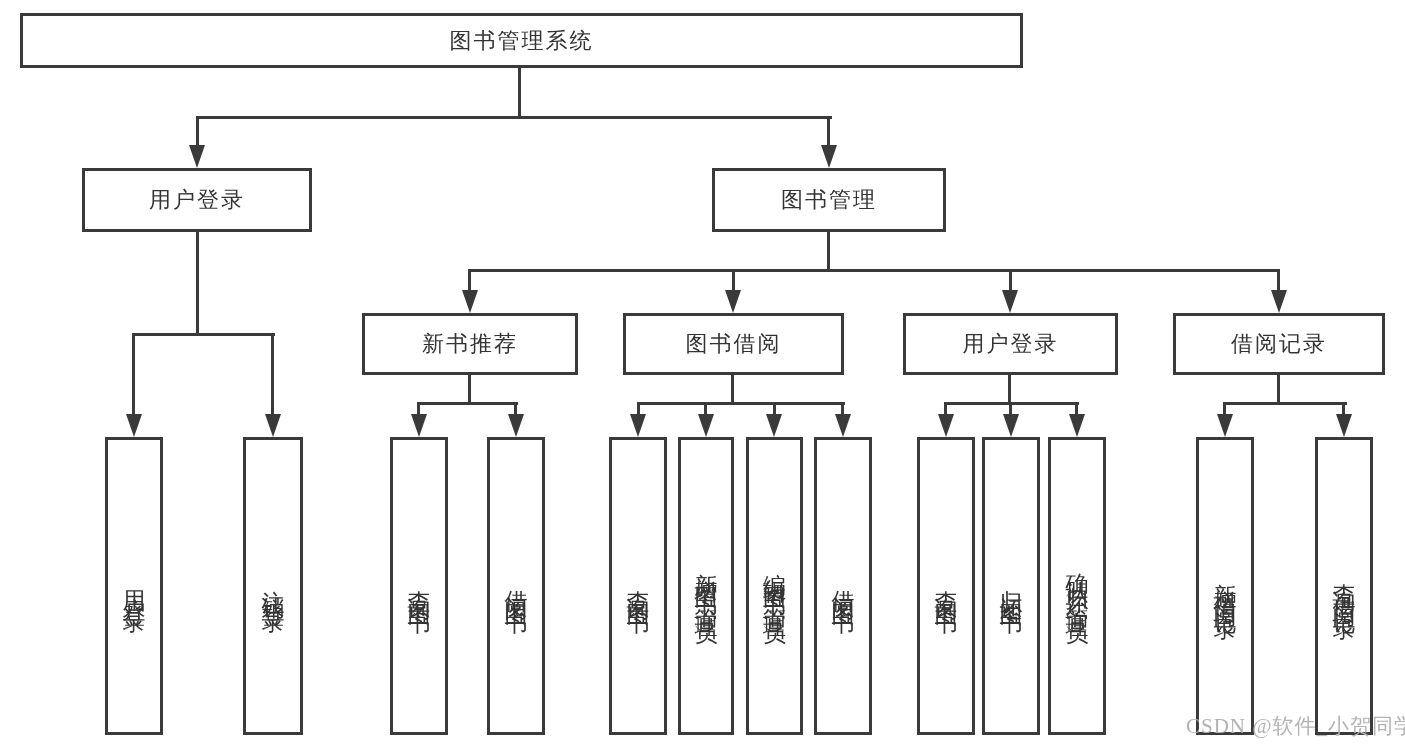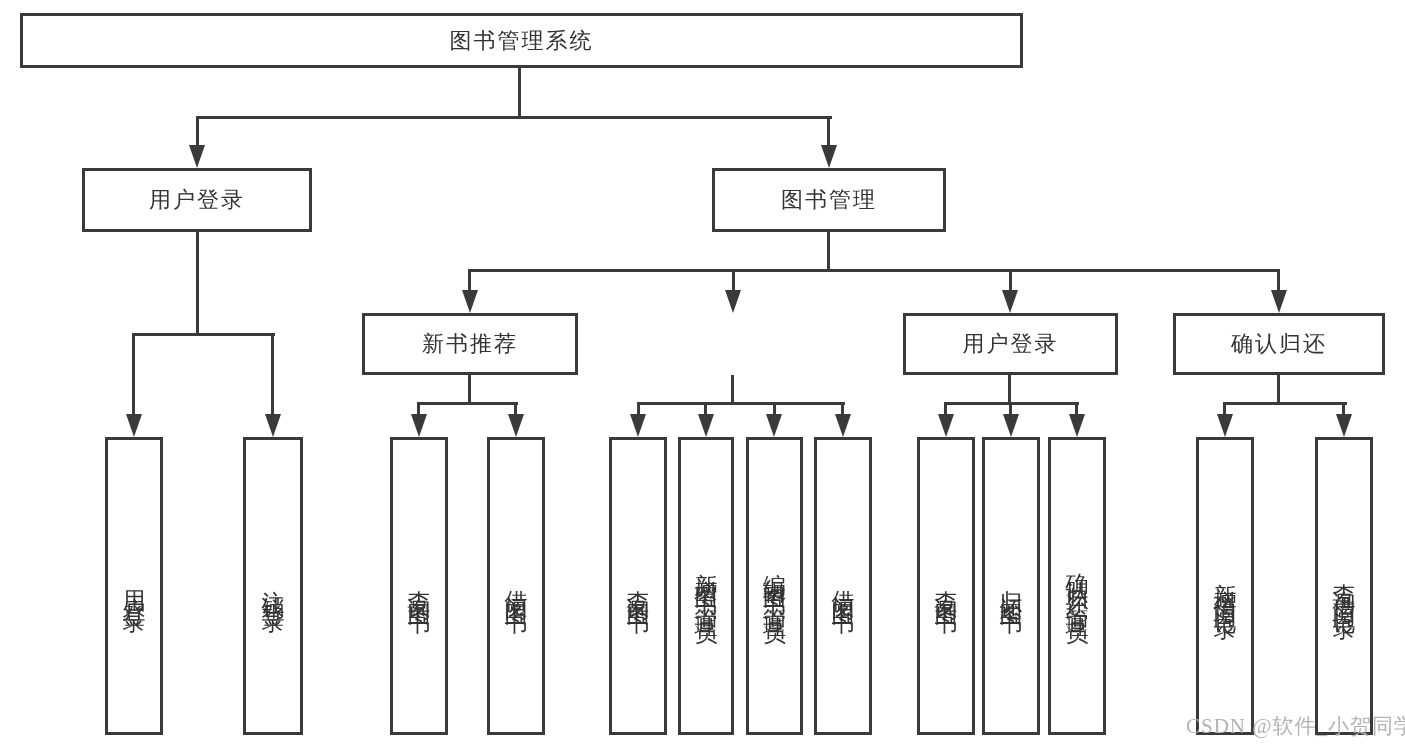--- a/index.html
+++ b/index.html
@@ -41,25 +41,28 @@
   <div class="node h" style="left:82px;top:168px;width:230px;height:64px">
     <span>用户登录</span>
   </div>
   <div class="node h" style="left:362px;top:313px;width:216px;height:62px">
     <span>新书推荐</span>
   </div>
 
   <div class="node h" style="left:712px;top:168px;width:234px;height:64px">
     <span>图书管理</span>
   </div>
+  <div class="node h" style="left:623px;top:313px;width:221px;height:62px">
+    <span>图书借阅</span>
+  </div>
   <div class="node h" style="left:903px;top:313px;width:215px;height:62px">
     <span>用户登录</span>
   </div>
   <div class="node h" style="left:1173px;top:313px;width:212px;height:62px">
-    <span>确认归还</span>
+    <span>借阅记录</span>
   </div>
 
   <div class="node v" style="left:105px;top:437px;width:58px;height:298px">
     <span>用户登录</span>
   </div>
   <div class="node v" style="left:243px;top:437px;width:60px;height:298px">
     <span>注销登录</span>
   </div>
 
   <div class="node v" style="left:390px;top:437px;width:58px;height:298px">

